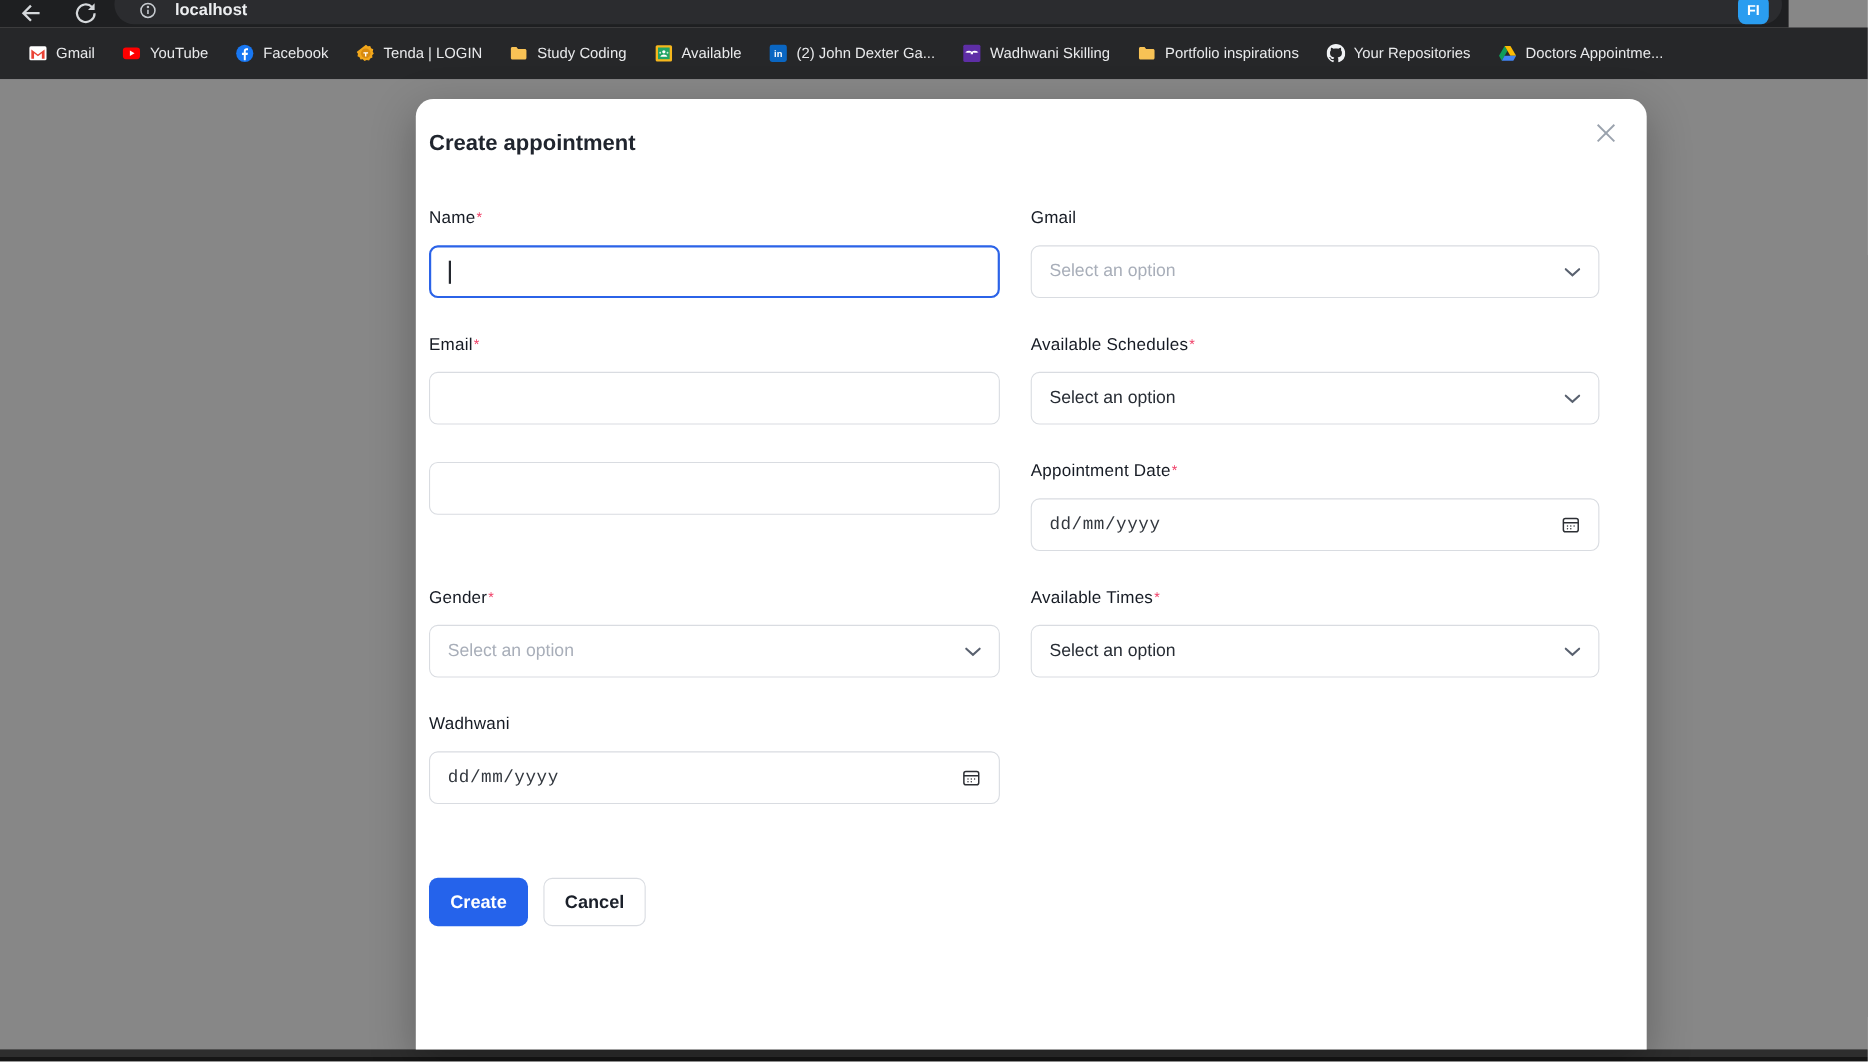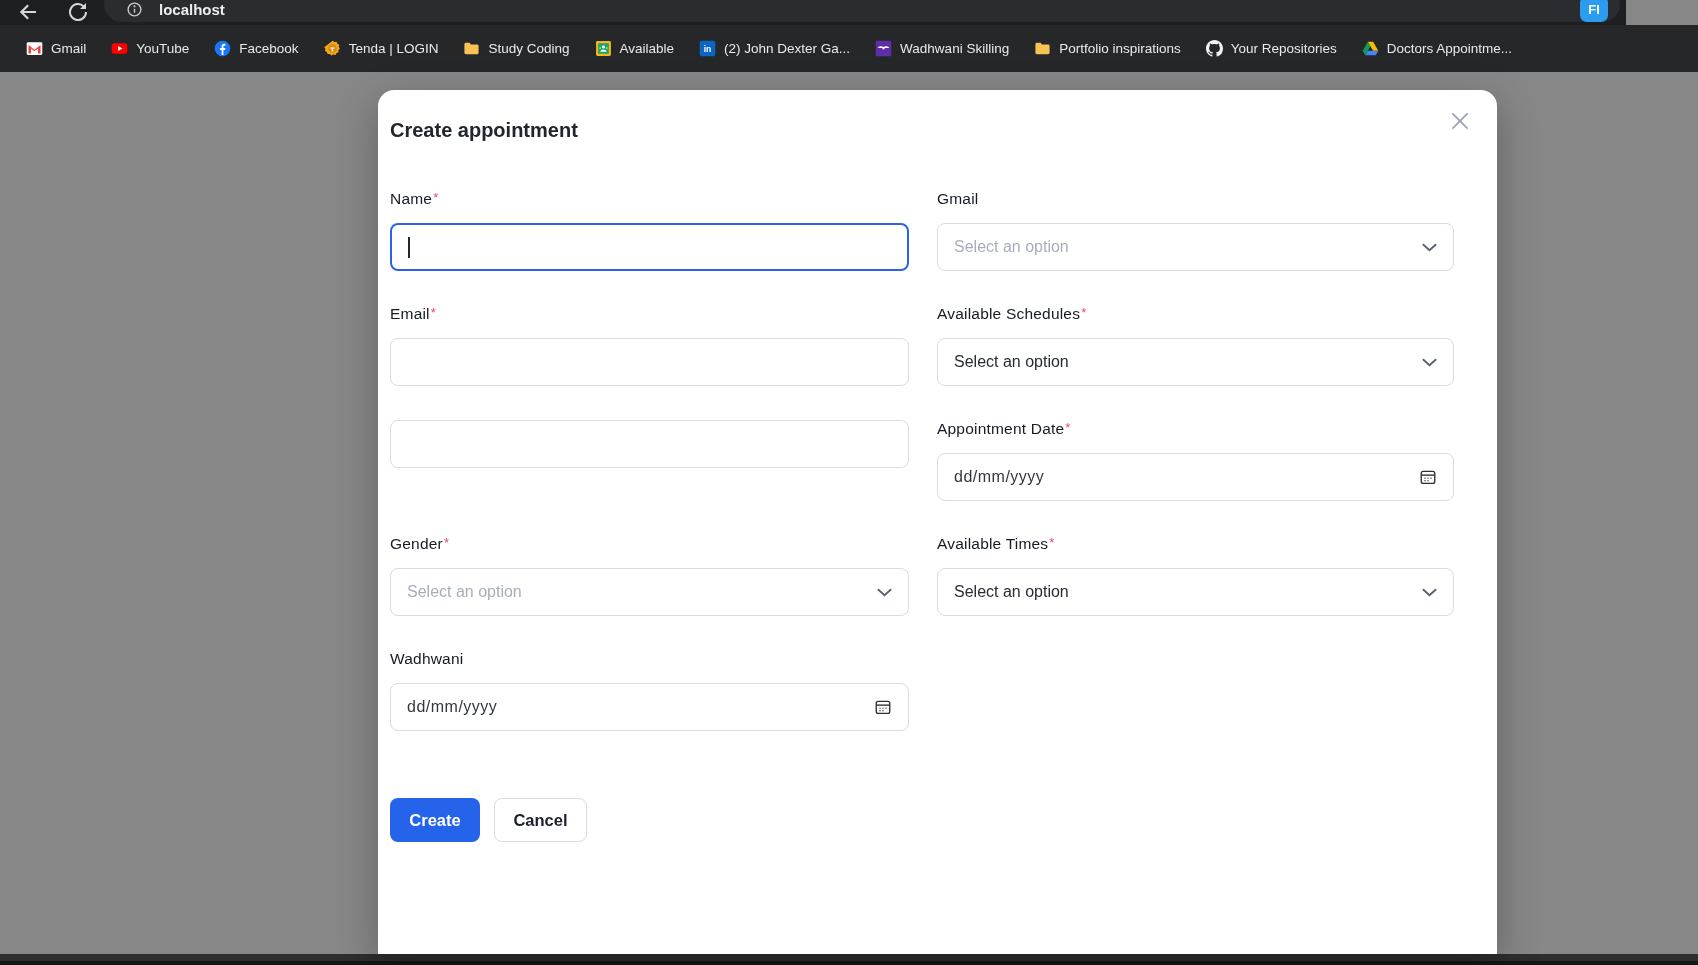--- a/index.html
+++ b/index.html
@@ -46,21 +46,21 @@
   .req { color:#f0436a; font-size:13px; vertical-align:top; margin-left:1px; }
 
   .control { position:relative; width:100%; height:48px; border:1.2px solid #d9dce1; border-radius:8px;
     background:#fff; display:flex; align-items:center; padding:0 16px; font-size:16px; }
   .control.focused { border:2px solid #2b63e8; }
   .caret { width:1.5px; height:21px; background:#23272e; }
   .sel-value { flex:1 1 auto; }
   .sel-value.ph { color:#a8aeb9; }
   .sel-value.dark { color:#272c34; }
   .chev { width:15px; height:9px; color:#59616f; flex:0 0 auto; }
-  .date-value { flex:1 1 auto; color:#33383f; letter-spacing:.5px; }
+  .date-value { flex:1 1 auto; color:#33383f; letter-spacing:.5px;font-family:Liberation Mono, monospace; }
   .cal-ic { width:18px; height:18px; color:#2c2f34; flex:0 0 auto; }
 
   .ta { height:78px; align-items:flex-start; padding-top:12px; }
   .resize-ic { position:absolute; right:3px; bottom:3px; width:10px; height:10px; color:#8a9099; }
 
   .btn-row { display:flex; gap:14px; margin-top:33px; }
   .btn { height:44px; border-radius:8px; font-size:16.5px; font-weight:600;
     display:flex; align-items:center; justify-content:center; cursor:pointer; }
   .btn-create { width:90px; background:#2563eb; color:#ffffff; border:none; }
   .btn-cancel { width:93px; background:#ffffff; color:#1b202a; border:1.2px solid #d9dce1; }

